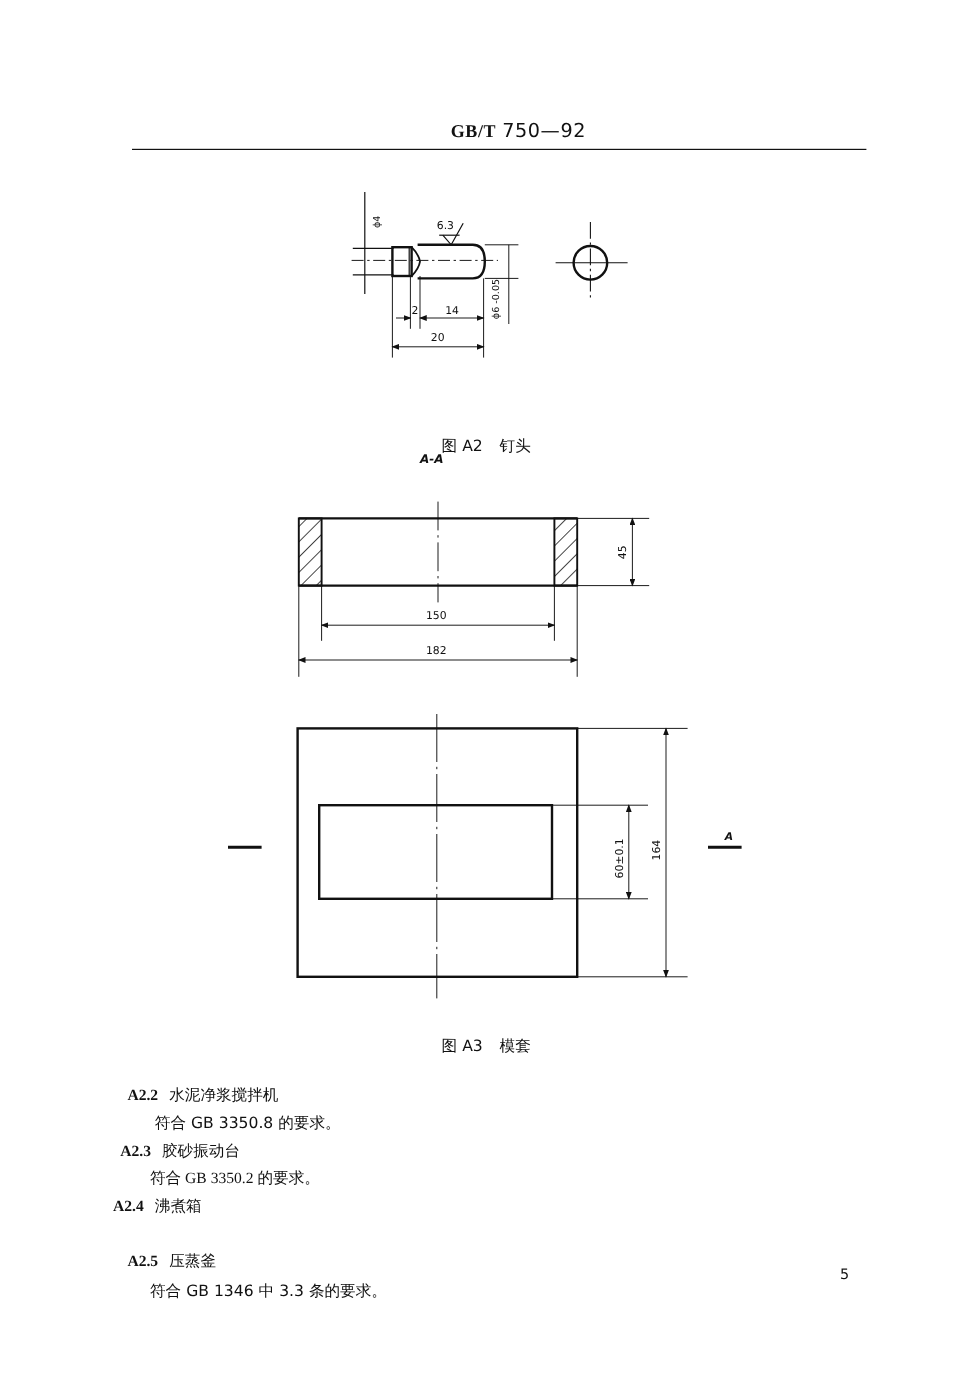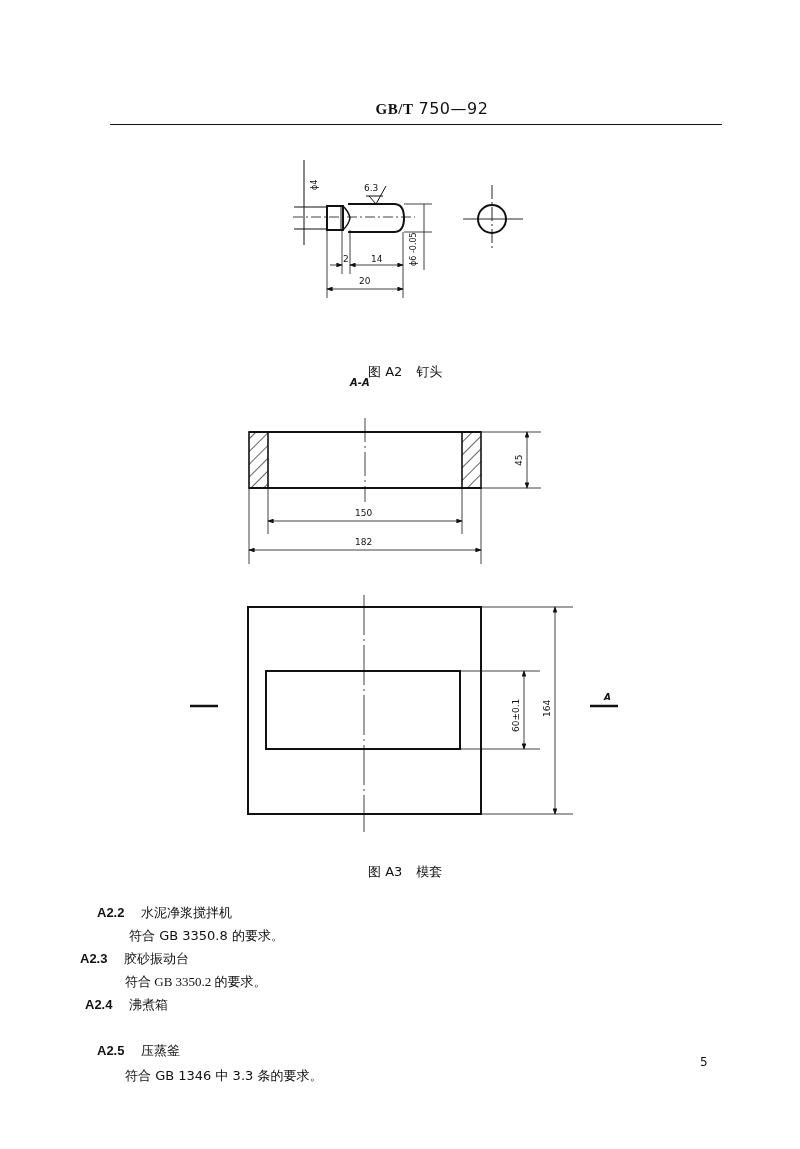--- a/index.html
+++ b/index.html
@@ -7,21 +7,21 @@
   .abs { position: absolute; }
   .header-title { left: 0; width: 800px; top: 99px; text-align: center; font-size: 15px; letter-spacing: 0.5px; margin-left: 32px; }
   .header-title .code { font-weight: bold; font-family: "Liberation Serif", serif; }
   .header-title .num { font-family: "DejaVu Sans", sans-serif; font-size: 16px; margin-left: 5px; }
   .header-rule { left: 110px; top: 124px; width: 612px; height: 0; border-top: 1.5px solid #111; }
   .caption { font-size: 13px; font-family: "DejaVu Sans", sans-serif; }
   .caption .sp { display: inline-block; width: 14px; }
   svg { position: absolute; left: 0; top: 0; }
   svg text { font-family: "DejaVu Sans", sans-serif; fill: #111; }
   .clause { font-size: 13px; font-family: "DejaVu Sans", sans-serif; white-space: nowrap; }
-  .clause .num { font-weight: bold; font-family: Liberation Sans, sans-serif; display: inline-block; width: 44px; }
+  .clause .num { font-weight: bold; font-family: Liberation Serif, serif; display: inline-block; width: 44px; text-align: center; }
   .page-num { left: 700px; top: 1055px; font-size: 12px; font-family: "DejaVu Sans", sans-serif; }
 </style>
 </head>
 <body>
 
 <div class="abs header-title">
   <span class="code">GB/T</span><span class="num">750—92</span>
 </div>
 <div class="abs header-rule"></div>
 
@@ -130,21 +130,21 @@
 </div>
 <div class="abs caption" style="left:368px; top:851px;margin-top:12px;">
   <span>图 A3</span><span class="sp"></span><span>模套</span>
 </div>
 
 <div class="abs clause" style="left:97px; top:904px;">
   <span class="num">A2.2</span><span>水泥净浆搅拌机</span>
 </div>
 <div class="abs clause" style="left:129px; top:927px;">符合 GB 3350.8 的要求。</div>
 
-<div class="abs clause" style="left:80px; top:950px;">
+<div class="abs clause" style="left:91px; top:950px;">
   <span class="num">A2.3</span><span>胶砂振动台</span>
 </div>
 <div class="abs clause" style="left:125px; top:973px;font-family:Liberation Serif, serif;">符合 GB 3350.2 的要求。</div>
 
 <div class="abs clause" style="left:85px; top:996px;">
   <span class="num">A2.4</span><span>沸煮箱</span>
 </div>
 <div class="abs clause" style="left:125px; top:1067px;">符合 GB 1346 中 3.3 条的要求。</div>
 
 <div class="abs clause" style="left:97px; top:1042px;">

